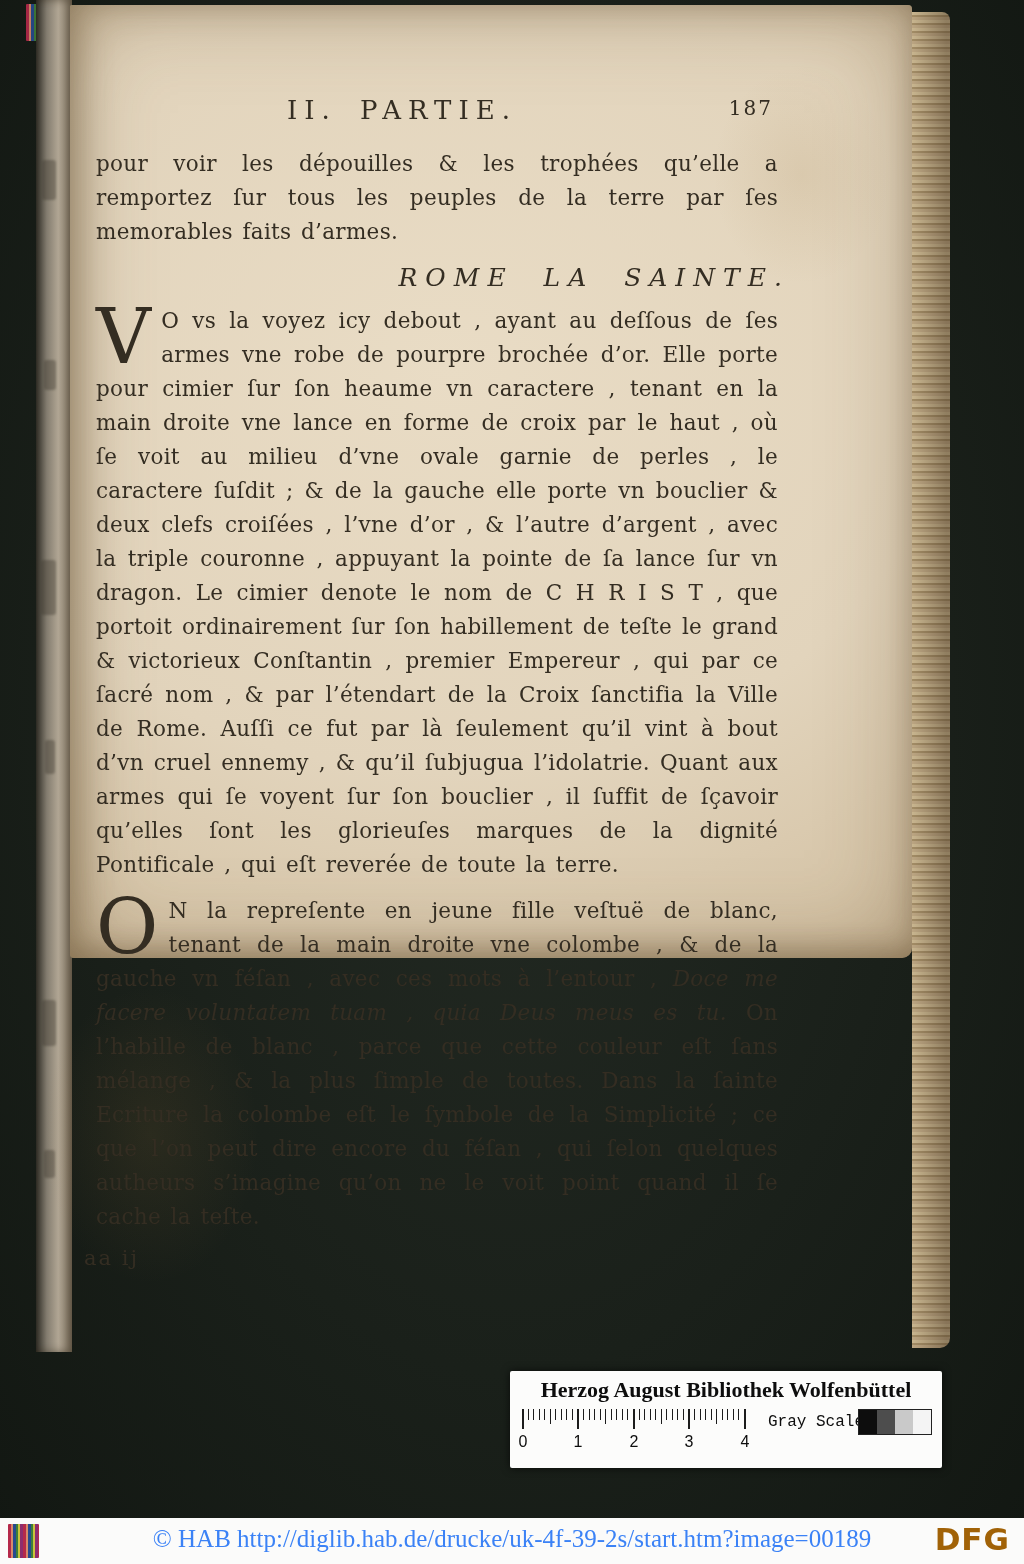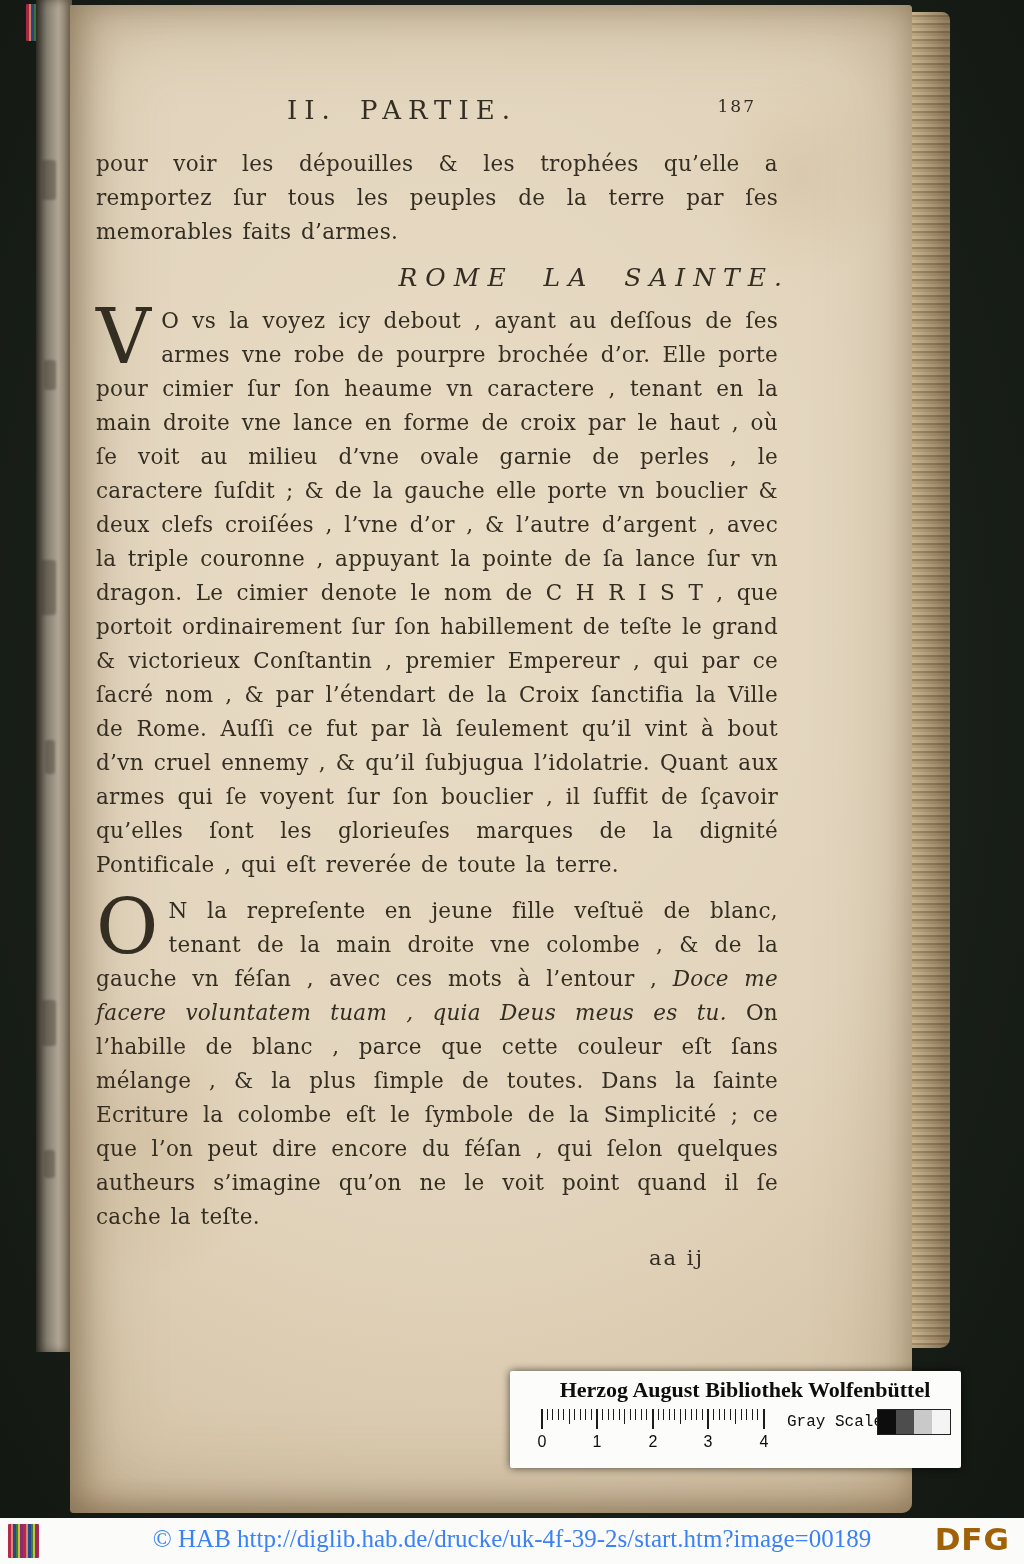--- a/index.html
+++ b/index.html
@@ -21,21 +21,21 @@
 
   
   .binding {
     position:absolute; left:36px; top:0; width:36px; height:1352px;
     background: linear-gradient(90deg, #2e2c25 0%, #837c6f 30%, #b1a694 62%, #8a7e6b 100%);
     box-shadow: inset -4px 0 8px rgba(40,30,15,.5);
   }
   .smudge { position:absolute; background:rgba(58,52,42,.38); border-radius:3px; filter:blur(1px); }
 
   .page {
-    position:absolute; left:70px; top:5px; width:842px; height:1508px;
+    position:absolute; left:70px; top:5px; width:842px; height:953px;
     background:
       radial-gradient(ellipse 120% 85% at 45% 38%, #e9dcc5 0%, #e2d4bc 50%, #d2c0a2 84%, #bfa986 100%);
     box-shadow:
       inset 0 0 90px rgba(95,70,35,.35),
       inset 14px 0 34px rgba(80,60,30,.28),
       inset 0 -10px 24px rgba(80,60,30,.22);
     border-radius: 2px 4px 10px 4px;
   }
   .page .stain1 { position:absolute; left:-30px; top:980px; width:220px; height:300px;
       background:radial-gradient(ellipse, rgba(150,115,60,.14), transparent 70%); }
@@ -53,41 +53,41 @@
   
   .text-block {
     position:absolute; left:14px; top:90px; width:706px;
     color:#342d22;
   }
   .pg-head { position:relative; height:40px; margin-bottom:6px; }
   .head-title {
     position:absolute; left:0; right:70px; text-align:center;
     font-size:26px; letter-spacing:7px; word-spacing:8px;
   }
-  .pg-num { position:absolute; right:34px; top:1px; font-size:17px; letter-spacing:2px; }
+  .pg-num { position:absolute; right:17px; top:1px; font-size:20px; letter-spacing:2px; }
 
   .body-par {
     margin:12px; font-size:21.5px; line-height:34px; text-align:justify;
     word-spacing:2.5px; letter-spacing:.3px;
   }
   .chap {
     margin:14px 0 10px; text-align:right; font-style:italic; font-weight:normal;
     font-size:25px; letter-spacing:8px; word-spacing:14px;
   }
   .dropcap {
     float:left; font-size:76px; line-height:58px; padding:4px 10px 0 0; color:#342d22;
   }
   .latin { font-style:italic; }
-  .signature { text-align:right; padding-right:86px; font-size:21px; margin-top:6px; letter-spacing:2px; }
+  .signature { text-align:left; padding-right:86px; font-size:21px; margin-top:6px; letter-spacing:2px; }
 
   
   .plaque {
     position:absolute; left:510px; top:1371px; width:432px; height:97px;
     background:#fcfcfb; border-radius:2px; box-shadow:0 0 8px rgba(0,0,0,.65);
-    font-family:"Liberation Serif", serif; color:#0d0d0d;padding-left:19px;
+    font-family:"Liberation Serif", serif; color:#0d0d0d;
   }
   .plaque-title { text-align:center; font-weight:bold; font-size:22px; padding-top:6px; }
   .plaque-row { position:relative; height:58px; }
   .ruler { position:absolute; left:12px; top:6px; width:232px; height:48px; }
   .tick { position:absolute; left:0; top:0; }
   .tick-mm  { width:223px; height:11px;
       background:repeating-linear-gradient(90deg, #1c1c1c 0 1px, transparent 1px 5.55px); }
   .tick-half{ width:223px; height:15px;
       background:repeating-linear-gradient(90deg, #1c1c1c 0 1.2px, transparent 1.2px 27.75px); }
   .tick-cm  { width:224px; height:20px;

